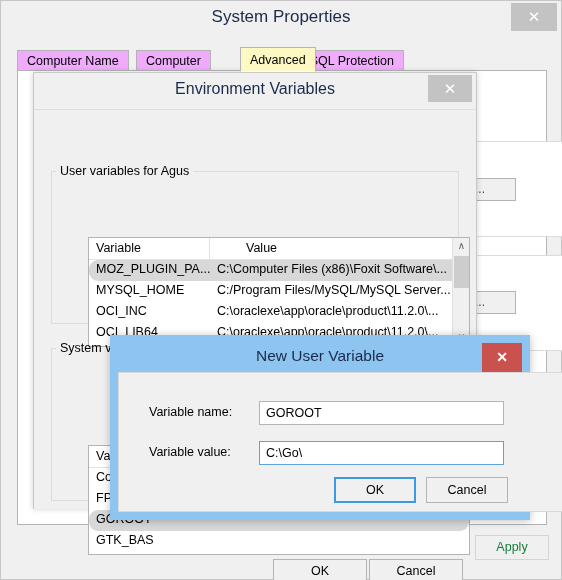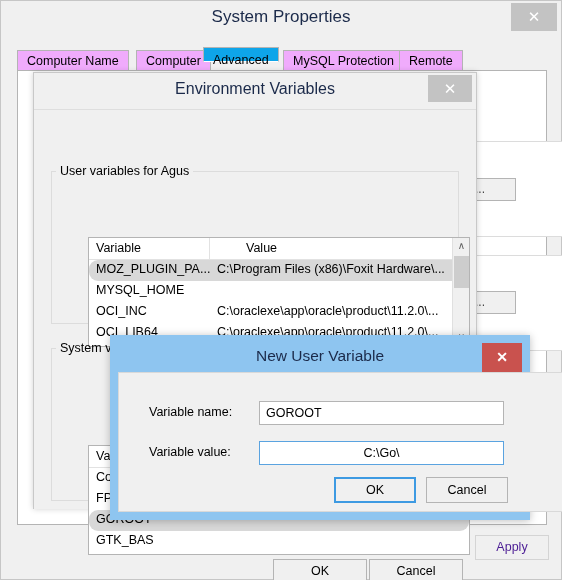--- a/index.html
+++ b/index.html
@@ -55,24 +55,25 @@
     height: 23px;
     padding: 0 9px;
     line-height: 21px;
     background: #f0abfc;
     border: 1px solid #b4b4b4;
     font-size: 12.5px;
     white-space: nowrap;
     cursor: pointer;
   }
   .tab.active {
-    top: 0; height: 15px; line-height: 24px;
-    background: #0ea5e9;
+    top: 0; height: 25px; line-height: 24px;
+    background: #fef9c3;
     border-bottom: 1px solid #ffffff;
     z-index: 5;
+    margin-left: 37px;
   }
 
   
   #tabpage {
     position: absolute;
     left: 16px; top: 69px;
     width: 530px; height: 455px;
     background: #ffffff;
     border: 1px solid #b4b4b4;
   }
@@ -111,21 +112,21 @@
   .btn {
     background: #f0f0f0;
     border: 1px solid #b4b4b4;
     font-size: 12.5px;
     text-align: center;
     cursor: pointer;
     color: #000;
     font-family: "Liberation Sans", sans-serif;
   }
   .btn.focused { border: 2px solid #3d9ae2; }
-  .btn.disabled { color: #4c1d95; border-color: #d4d4d4; }
+  .btn.disabled { color: #15803d; border-color: #d4d4d4; }
   #sp-ok { position: absolute; left: 272px; top: 0; width: 94px; height: 24px; line-height: 22px; }
   #sp-cancel { position: absolute; left: 368px; top: 0; width: 94px; height: 24px; line-height: 22px; }
   #sp-apply { position: absolute; left: 474px; top: 534px; width: 74px; height: 25px; line-height: 23px; }
 
   
   #envdlg {
     position: absolute;
     left: 33px; top: 72px;
     width: 444px; height: 437px;
     background: #f0f0f0;
@@ -274,41 +275,40 @@
     position: absolute; left: 110px; top: 0;
     width: 245px; height: 24px;
     padding: 0 6px;
     font-family: "Liberation Sans", sans-serif;
     font-size: 12.5px;
     color: #000;
     background: #ffffff;
     border: 1px solid #b4b4b4;
     outline: none;
   }
-  .fieldrow input.focused { border: 1px solid #5aa3e0; text-align: center; }
+  .fieldrow input.focused { border: 1px solid #5aa3e0; }
   #newvar-buttons { position: absolute; left: 215px; top: 104px; }
   #nv-ok { position: absolute; left: 0; top: 0; width: 82px; height: 26px; line-height: 22px; }
   #nv-cancel { position: absolute; left: 92px; top: 0; width: 82px; height: 26px; line-height: 24px; }
 </style>
 </head>
 <body>
 
 <div id="sysprops">
 
   <div id="sysprops-titlebar">
     <div id="sysprops-title">System Properties</div>
     <div id="sysprops-close" class="win-close-gray">✕</div>
   </div>
 
   <div id="tabstrip">
     <div class="tab" style="left:0px;">Computer Name</div>
     <div class="tab" style="left:119px;">Computer</div>
     <div class="tab active" style="left:186px;">Advanced</div>
     <div class="tab" style="left:266px;">MySQL Protection</div>
-    <div class="tab" style="left:382px;">Remote</div>
   </div>
 
   <div id="tabpage">
     <div id="perf-text">s.</div>
     <div id="bg-group-1" class="bg-group"></div>
     <div id="bg-group-2" class="bg-group"></div>
   </div>
 
   <div id="bg-btn-1" class="bg-settings-btn">...</div>
   <div id="bg-btn-2" class="bg-settings-btn">...</div>
@@ -335,24 +335,25 @@
   </fieldset>
 
   <div id="user-list" class="listbox">
     <div class="list-head">
       <span class="col-var">Variable</span>
       <span class="colsep"></span>
       <span class="col-val">Value</span>
     </div>
     <div class="row sel">
       <span class="cvar">MOZ_PLUGIN_PA...</span>
-      <span class="cval">C:\Program Files (x86)\Foxit Hardware\...</span>
+      <span class="cval">C:\Computer Files (x86)\Foxit Software\...</span>
     </div>
     <div class="row">
       <span class="cvar">MYSQL_HOME</span>
+      <span class="cval">C:/Program Files/MySQL/MySQL Server...</span>
     </div>
     <div class="row">
       <span class="cvar">OCI_INC</span>
       <span class="cval">C:\oraclexe\app\oracle\product\11.2.0\...</span>
     </div>
     <div class="row">
       <span class="cvar">OCI_LIB64</span>
       <span class="cval">C:\oraclexe\app\oracle\product\11.2.0\...</span>
     </div>
     <div class="row">

